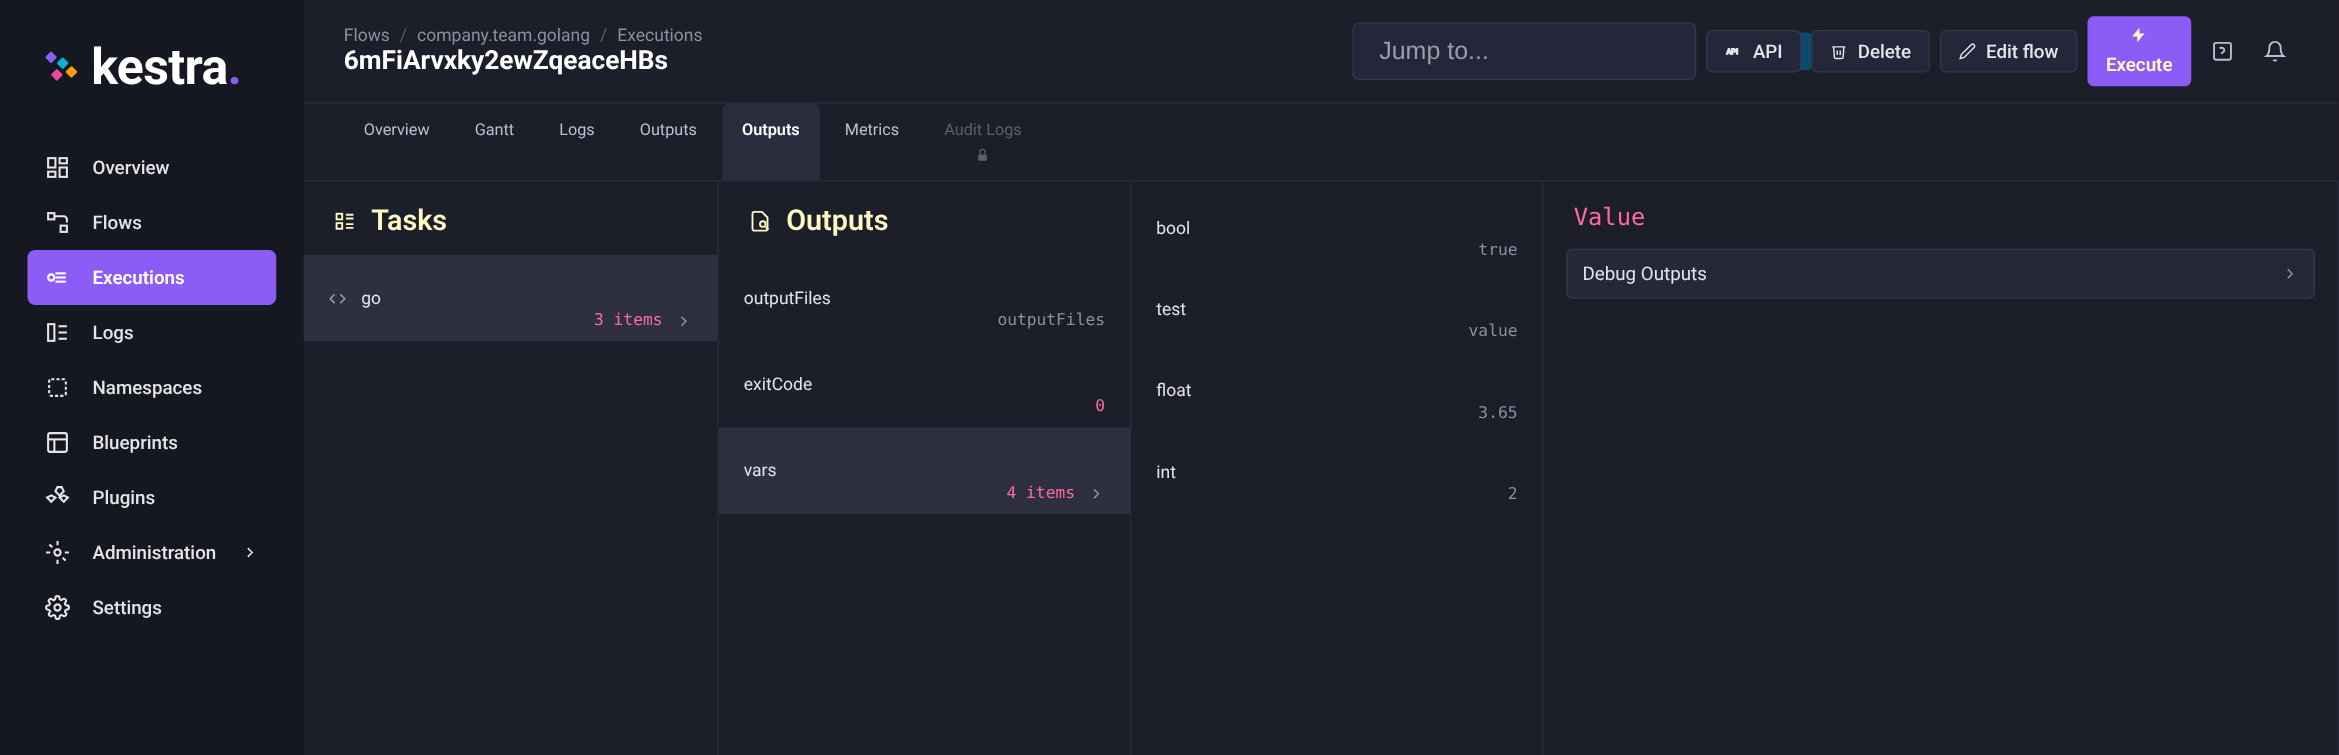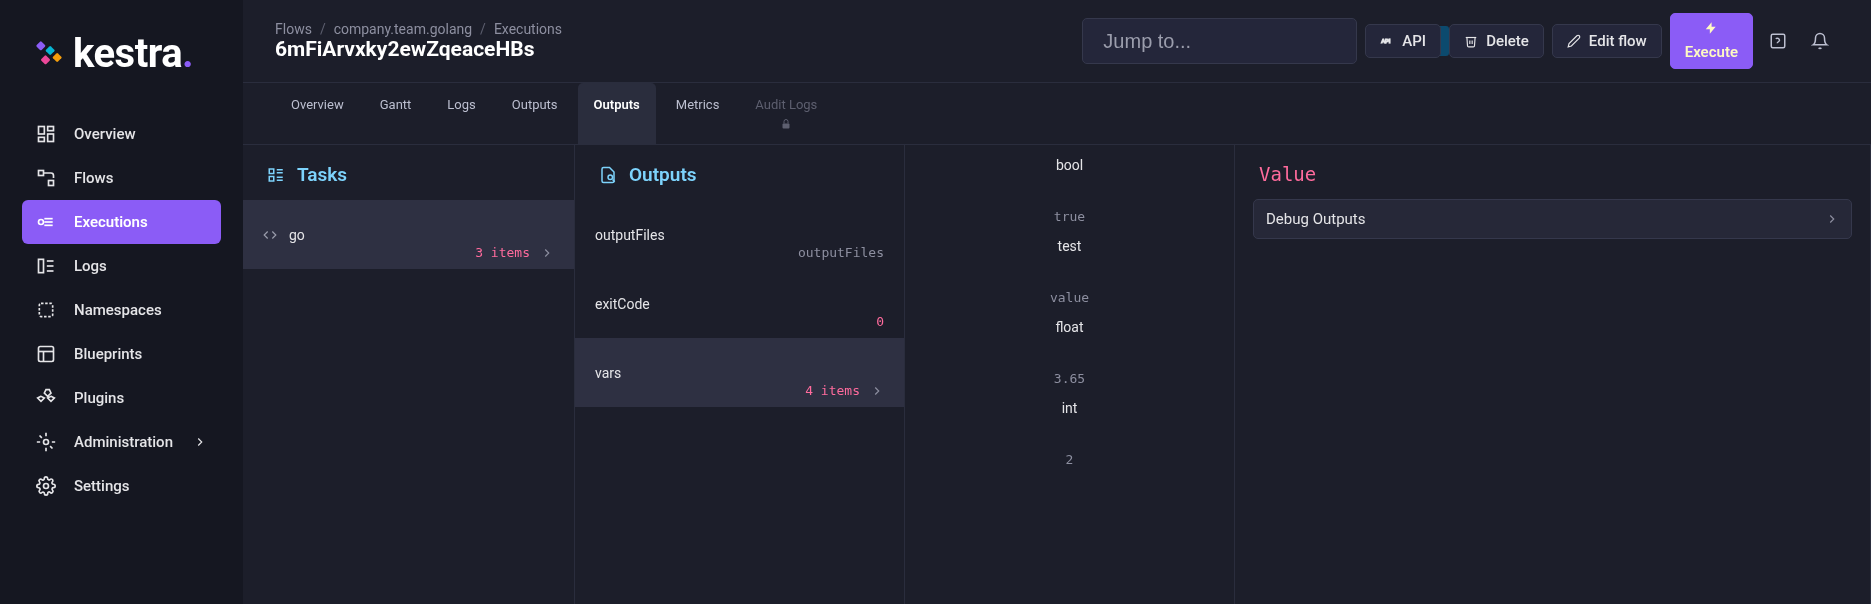--- a/index.html
+++ b/index.html
@@ -219,23 +219,23 @@
       width: 330px;
     }
     .panel-value {
       flex: 1;
     }
     .panel-header {
       display: flex;
       align-items: center;
       gap: 12px;
       padding: 18px 24px 14px 24px;
-      font-size: 19px;
+      font-size: 23px;
       font-weight: 600;
-      color: #7dd3fc;
+      color: #fef9c3;
     }
     .panel-header.value {
       color: #ff6b9d;
       font-family: monospace;
       font-size: 19px;
       font-weight: 500;
     }
     .panel-row {
       display: flex;
       align-items: center;
@@ -280,21 +280,20 @@
       justify-content: space-between;
       align-items: center;
       cursor: pointer;
       font-size: 15px;
     }
     .vars-panel-rows {
       padding-top: 5px;
     }
     .vars-panel-rows .panel-row {
       padding: 7px 20px;
-      flex-direction: column;
     }
   </style>
 </head>
 <body>
 
 <div class="sidebar">
   <div class="logo">
     <svg class="logo-icon" viewBox="0 0 24 24">
       <rect x="2" y="2" width="6" height="6" rx="1" fill="#8b5cf6" transform="rotate(45 5 5)"></rect>
       <rect x="10" y="6" width="6" height="6" rx="1" fill="#06b6d4" transform="rotate(45 13 9)"></rect>

